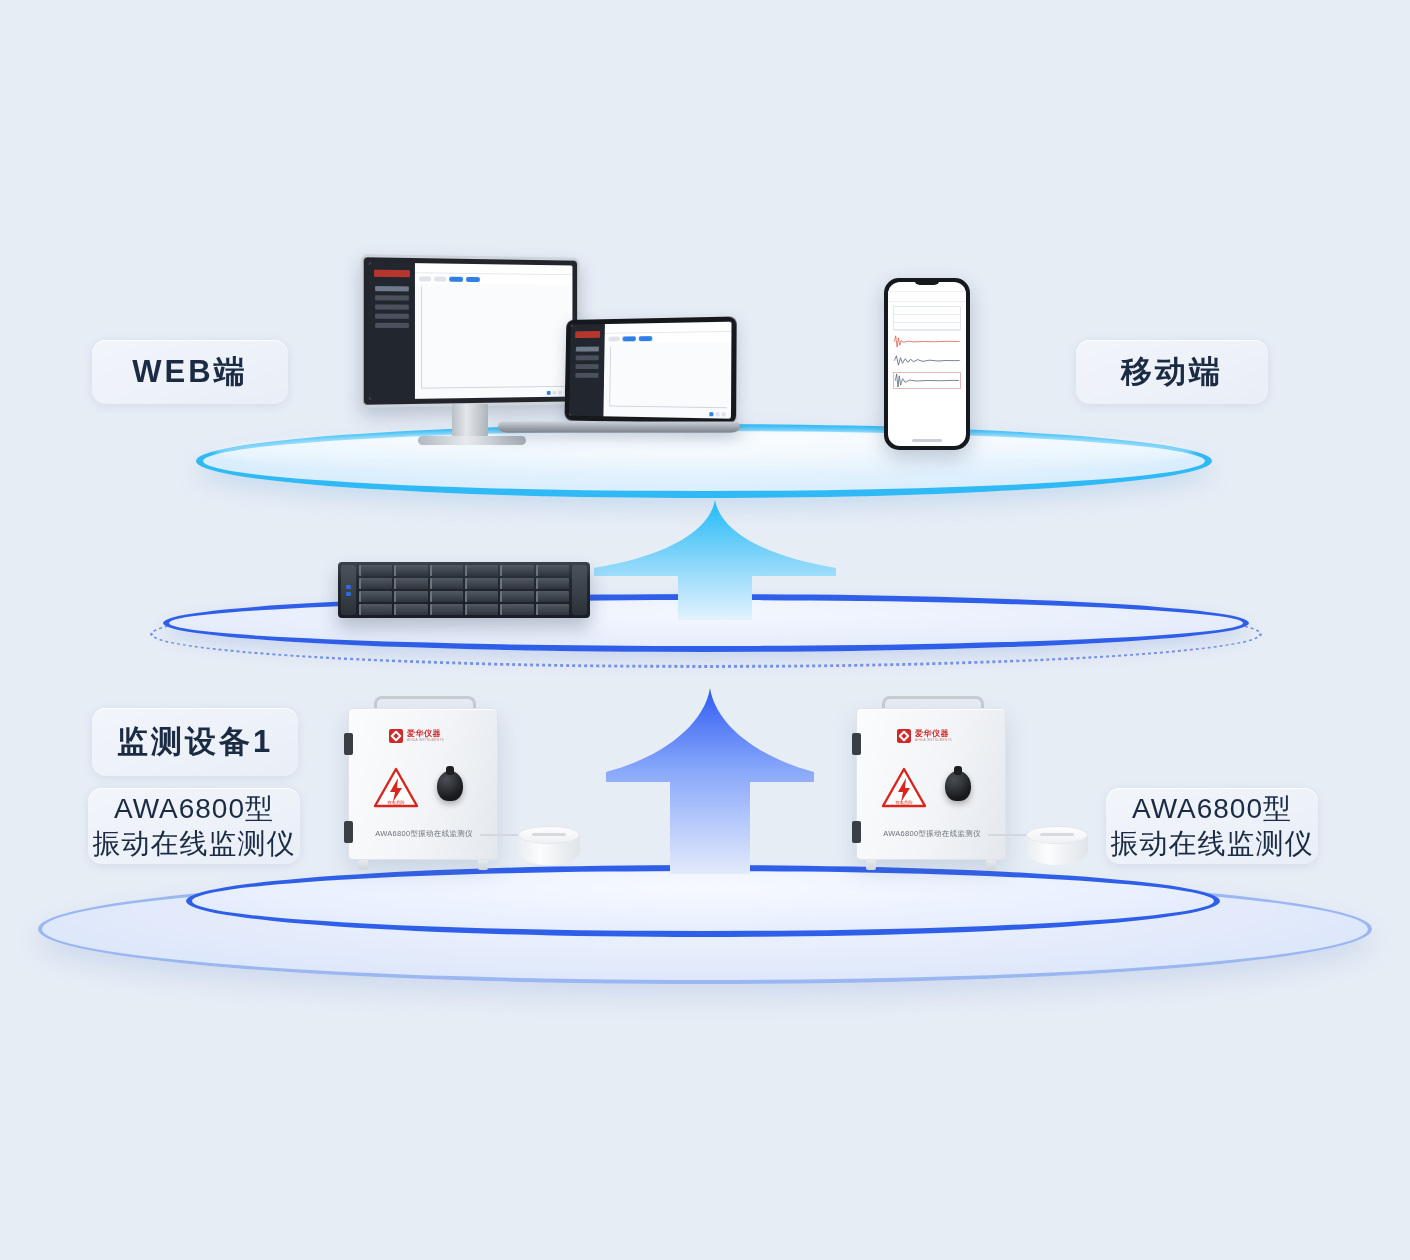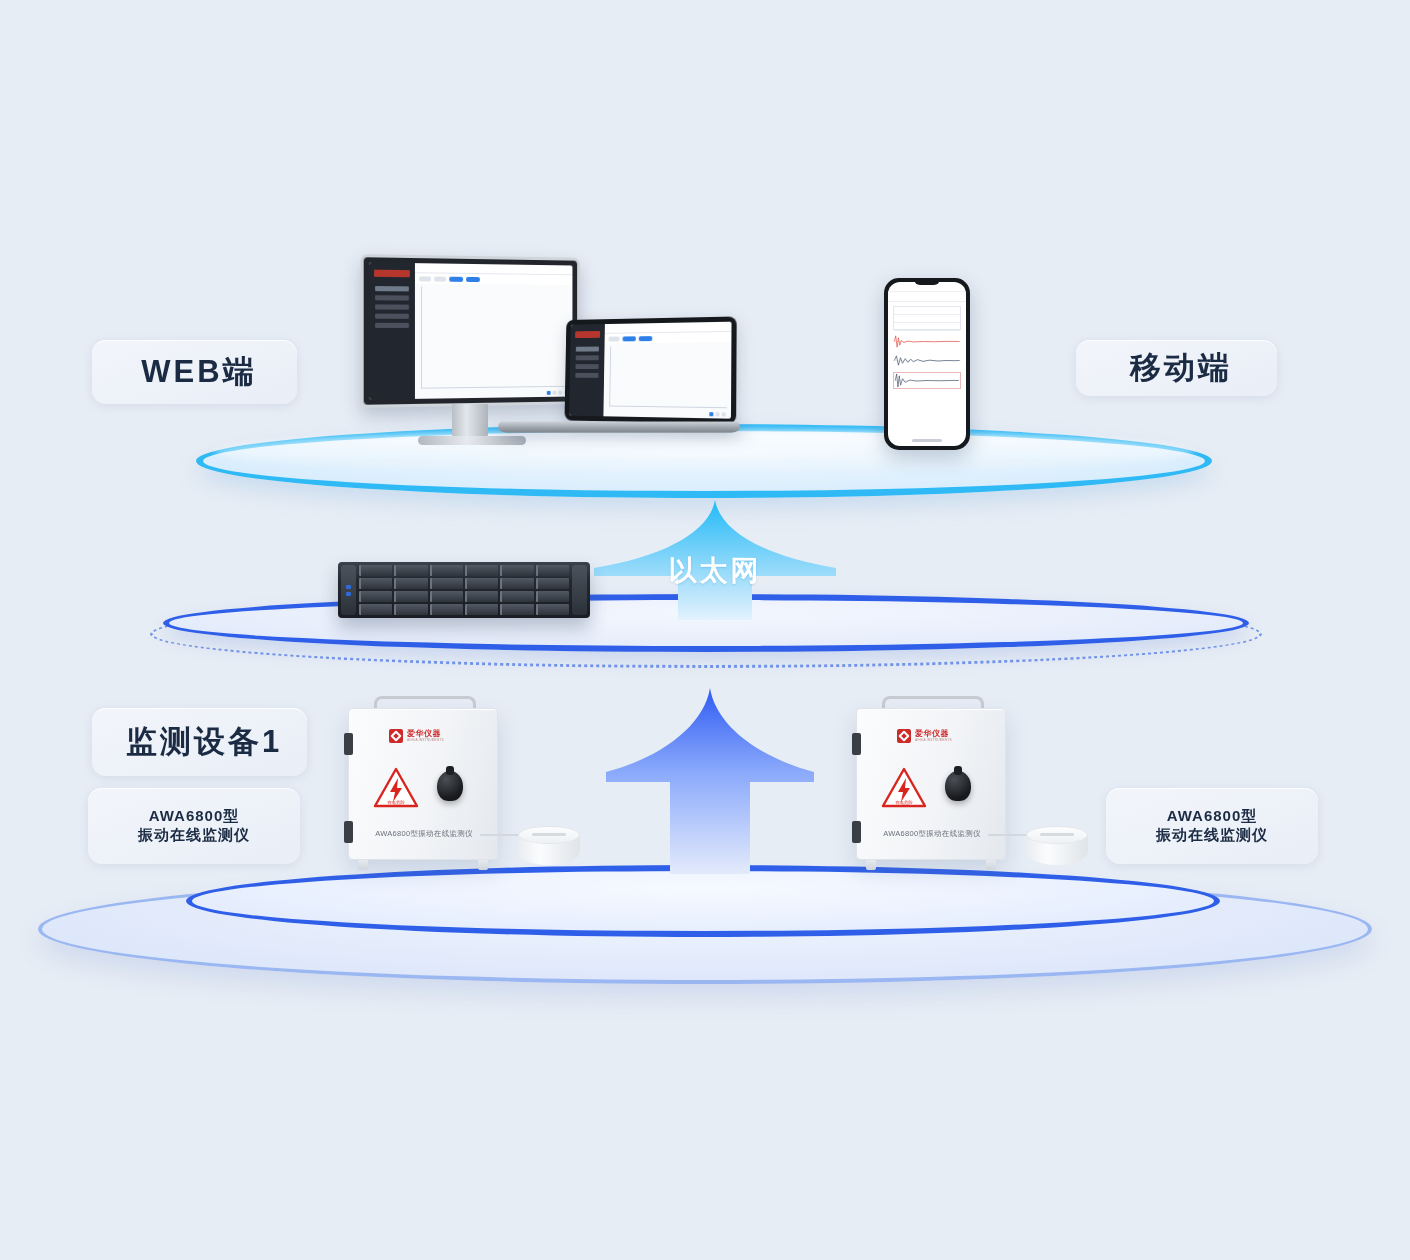--- a/index.html
+++ b/index.html
@@ -18,22 +18,22 @@
     border-radius:14px;
     box-shadow:0 2px 10px rgba(120,140,170,.18), inset 0 1px 0 rgba(255,255,255,.85);
     display:flex;align-items:center;justify-content:center;
     color:#1b2b44;
     text-align:center;
     letter-spacing:1px;
     white-space:pre-line;
     line-height:1.25;
     font-weight:700;
   }
-  .pill.big{font-size:31px;letter-spacing:3px;padding-left:9px;}
-  .pill.sub{font-size:15px;letter-spacing:1px;font-weight:700;}
+  .pill.big{font-size:31px;letter-spacing:3px;}
+  .pill.sub{font-size:28px;letter-spacing:1px;font-weight:400;}
 
   
   .plat{position:absolute;border-radius:50%;}
 
   
   #plat-top-fill{
     left:196px;top:424px;width:1016px;height:74px;
     background:radial-gradient(ellipse at 50% 35%,#eef7fe 0%,#dff0fd 55%,#cfe9fc 100%);
     border:7px solid #2fb9f5;
     box-sizing:border-box;
@@ -236,23 +236,20 @@
   <svg class="arrow" style="left:592px;top:498px;width:246px;height:122px;" viewBox="0 0 246 122">
     <defs>
       <linearGradient id="gEth" x1="0" y1="0" x2="0" y2="1">
         <stop offset="0%" stop-color="#21baf7"></stop>
         <stop offset="55%" stop-color="#8fd8fa"></stop>
         <stop offset="100%" stop-color="#e3f2fd"></stop>
       </linearGradient>
     </defs>
     <path d="M123 2 C128 32 170 58 244 70 L244 78 L160 78 L160 122 L86 122 L86 78 L2 78 L2 70 C76 58 118 32 123 2 Z" fill="url(#gEth)"></path>
   </svg>
-  <div class="arrow" style="left:592px;top:552px;width:246px;text-align:center;">
-    <span style="font-size:28px;font-weight:700;color:#fff;letter-spacing:3px;text-shadow:0 1px 2px rgba(60,130,190,.25);">以太网</span>
-  </div>
 
   <svg class="arrow" style="left:604px;top:686px;width:212px;height:188px;" viewBox="0 0 212 188">
     <defs>
       <linearGradient id="g4g" x1="0" y1="0" x2="0" y2="1">
         <stop offset="0%" stop-color="#2f5bf2"></stop>
         <stop offset="45%" stop-color="#8aa9fb"></stop>
         <stop offset="100%" stop-color="#e3eafb"></stop>
       </linearGradient>
     </defs>
     <path d="M106 2 C112 40 156 72 210 86 L210 96 L146 96 L146 188 L66 188 L66 96 L2 96 L2 86 C56 72 100 40 106 2 Z" fill="url(#g4g)"></path>
@@ -547,21 +544,21 @@
     <span class="puck-wire" style="left:-38px;top:8px;width:42px;"></span>
     <div class="puck-side"></div>
     <div class="puck-top"></div>
     <div class="puck-mark"></div>
   </div>
 
   <div class="pill big" id="lbl-web" style="left:92px;top:340px;width:196px;height:64px;">
     <span>WEB端</span>
   </div>
 
-  <div class="pill big" id="lbl-mobile" style="left:1076px;top:340px;width:192px;height:56px;">
+  <div class="pill big" id="lbl-mobile" style="left:1076px;top:340px;width:192px;height:64px;">
     <span>移动端</span>
   </div>
 
 
   <div class="pill big" id="lbl-dev1" style="left:92px;top:708px;width:206px;height:68px;">
     <span>监测设备1</span>
   </div>
 
   <div class="pill sub" id="lbl-dev1-sub" style="left:88px;top:788px;width:212px;height:76px;">
     <span>AWA6800型

